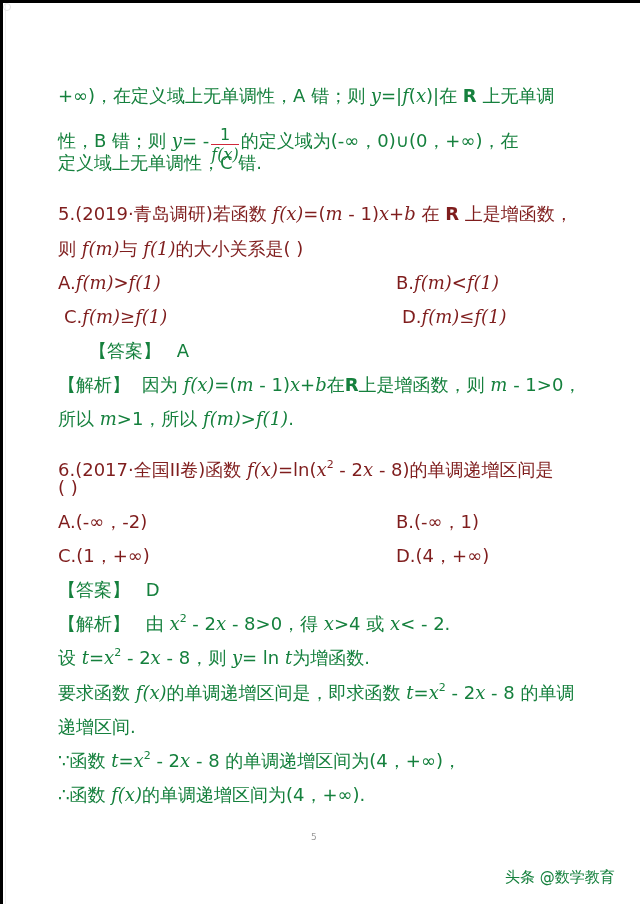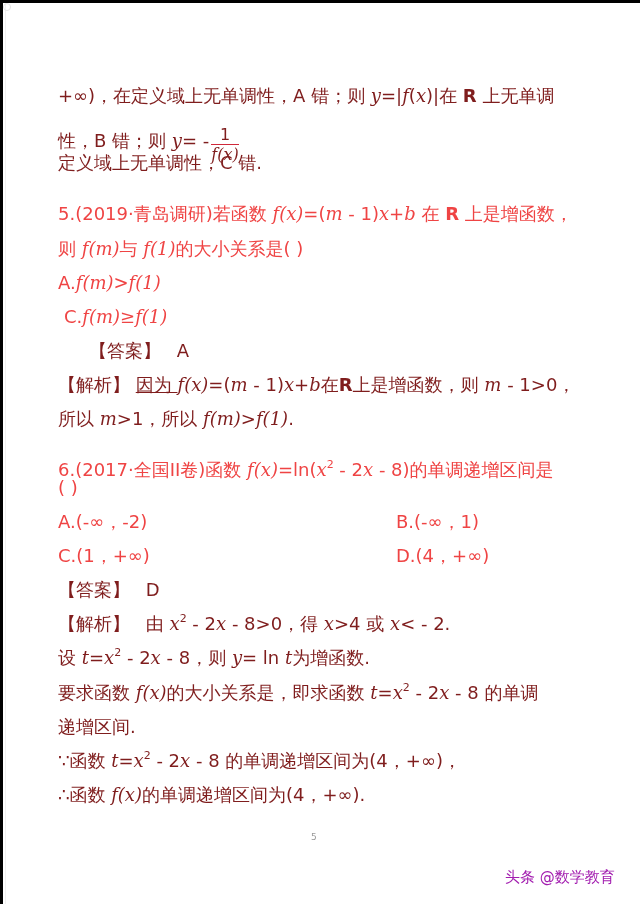--- a/index.html
+++ b/index.html
@@ -34,89 +34,91 @@
       width: 530px;
     }
     .line {
       position: absolute;
       left: 0;
       font-size: 18px;
       line-height: 24px;
       white-space: nowrap;
       color: #222;
     }
-    .red { color: #7f1d1d; }
-    .black { color: #ef4444; }
+    .red { color: #15803d; }
+    .black { color: #7f1d1d; }
     .i { font-style: italic; font-family: "DejaVu Serif", "Liberation Serif", serif; }
     .b { font-weight: bold; }
     sup { font-size: 11px; vertical-align: 8px; line-height: 0; }
     .opt-right { position: absolute; left: 338px; }
     .frac {
       display: inline-block;
       vertical-align: middle;
       text-align: center;
       margin: 0 2px;
       position: relative;
       top: 4px;
     }
     .frac .num { display: block; font-size: 16px; line-height: 18px; border-bottom: 1.5px solid #d0283a; padding: 0 2px; }
     .frac .den { display: block; font-size: 16px; line-height: 20px; }
     .page-number {
       position: absolute; left: 311px; top: 832px; font-size: 9px; color: #999; font-family: "DejaVu Sans", sans-serif;
     }
     .watermark {
-      position: absolute; left: 505px; top: 868px; font-size: 15px; color: #a21caf;
+      position: absolute; left: 505px; top: 868px; font-size: 15px; color: #15803d;
       text-shadow: 0 0 2px #fff, 1px 1px 0 #fff;
       font-family: "DejaVu Sans", sans-serif;
     }
   </style>
 </head>
 <body>
 
 <div class="frame-top"></div>
 <div class="frame-left"></div>
 <div class="frame-inner-left"></div>
 <div class="corner-mark"></div>
 
 <div class="page">
 
   <div class="line red" style="top:2px;">
     <span>+∞)，在定义域上无单调性，A 错；则 </span><span class="i">y</span><span>=|</span><span class="i">f</span><span>(</span><span class="i">x</span><span>)|在 </span><span class="b">R</span><span> 上无单调</span>
   </div>
 
   <div class="line red" style="top:40px;">
-    <span>性，B 错；则 </span><span class="i">y</span><span>= -</span><span class="frac"><span class="num">1</span><span class="den i">f(x)</span></span>
+    <span>性，B 错；则 </span><span class="i">y</span><span>= -</span><span class="frac"><span class="num">1</span><span class="den i">f(x)</span></span><span>的定义域为(-∞，0)∪(0，+∞)，在</span>
   </div>
 
   <div class="line red" style="top:69px;">定义域上无单调性，C 错.</div>
 
   <div class="line black" style="top:120px;">
     <span>5.(2019·青岛调研)若函数 </span><span class="i">f(x)</span><span>=(</span><span class="i">m</span><span> - 1)</span><span class="i">x</span><span>+</span><span class="i">b</span><span> 在 </span><span class="b">R</span><span> 上是增函数，</span>
   </div>
 
   <div class="line black" style="top:155px;">
     <span>则 </span><span class="i">f(m)</span><span>与 </span><span class="i">f(1)</span><span>的大小关系是(        )</span>
   </div>
 
   <div class="line black" style="top:189px; width:530px;">
     <span><span>A.</span><span class="i">f(m)&gt;f(1)</span></span>
+    <span class="opt-right"><span>B.</span><span class="i">f(m)&lt;f(1)</span></span>
   </div>
 
   <div class="line black" style="top:223px; width:530px;margin-left:6px;">
     <span><span>C.</span><span class="i">f(m)≥f(1)</span></span>
+    <span class="opt-right"><span>D.</span><span class="i">f(m)≤f(1)</span></span>
   </div>
 
   <div class="line red" style="top:257px;margin-left:31px;">
     <span>【答案】</span>
     <span style="margin-left:10px;">A</span>
   </div>
 
   <div class="line red" style="top:291px;">
     <span>【解析】</span>
-    <span style="text-decoration:underline;">因为 </span><span class="i">f(x)</span><span>=(</span><span class="i">m</span><span> - 1)</span><span class="i">x</span><span>+</span><span class="i">b</span><span>在</span><span class="b">R</span><span>上是增函数，则 </span><span class="i">m</span><span> - 1&gt;0，</span>
+    <span style="margin-left:6px;">因为 </span><span class="i">f(x)</span><span>=(</span><span class="i">m</span><span> - 1)</span><span class="i">x</span><span>+</span><span class="i">b</span><span>在</span><span class="b">R</span><span>上是增函数，则 </span><span class="i">m</span><span> - 1&gt;0，</span>
   </div>
 
   <div class="line red" style="top:325px;">
     <span>所以 </span><span class="i">m</span><span>&gt;1，所以 </span><span class="i">f(m)</span><span>&gt;</span><span class="i">f(1)</span><span>.</span>
   </div>
 
   <div class="line black" style="top:359px;margin-top:17px;">
     <span>6.(2017·全国II卷)函数 </span><span class="i">f(x)</span><span>=ln(</span><span class="i">x</span><sup>2</sup><span> - 2</span><span class="i">x</span><span> - 8)的单调递增区间是</span>
   </div>
 
@@ -140,21 +142,21 @@
   <div class="line red" style="top:530px;">
     <span>【解析】</span>
     <span style="margin-left:10px;">由 </span><span class="i">x</span><sup>2</sup><span> - 2</span><span class="i">x</span><span> - 8&gt;0，得 </span><span class="i">x</span><span>&gt;4 或 </span><span class="i">x</span><span>&lt; - 2.</span>
   </div>
 
   <div class="line red" style="top:564px;">
     <span>设 </span><span class="i">t</span><span>=</span><span class="i">x</span><sup>2</sup><span> - 2</span><span class="i">x</span><span> - 8，则 </span><span class="i">y</span><span>= ln </span><span class="i">t</span><span>为增函数.</span>
   </div>
 
   <div class="line red" style="top:599px;">
-    <span>要求函数 </span><span class="i">f(x)</span><span>的大小关系是，即求函数 </span><span class="i">t</span><span>=</span><span class="i">x</span><sup>2</sup><span> - 2</span><span class="i">x</span><span> - 8 的单调</span>
+    <span>要求函数 </span><span class="i">f(x)</span><span>的单调递增区间是，即求函数 </span><span class="i">t</span><span>=</span><span class="i">x</span><sup>2</sup><span> - 2</span><span class="i">x</span><span> - 8 的单调</span>
   </div>
 
   <div class="line red" style="top:633px;">递增区间.</div>
 
   <div class="line red" style="top:667px;">
     <span>∵函数 </span><span class="i">t</span><span>=</span><span class="i">x</span><sup>2</sup><span> - 2</span><span class="i">x</span><span> - 8 的单调递增区间为(4，+∞)，</span>
   </div>
 
   <div class="line red" style="top:701px;">
     <span>∴函数 </span><span class="i">f(x)</span><span>的单调递增区间为(4，+∞).</span>

